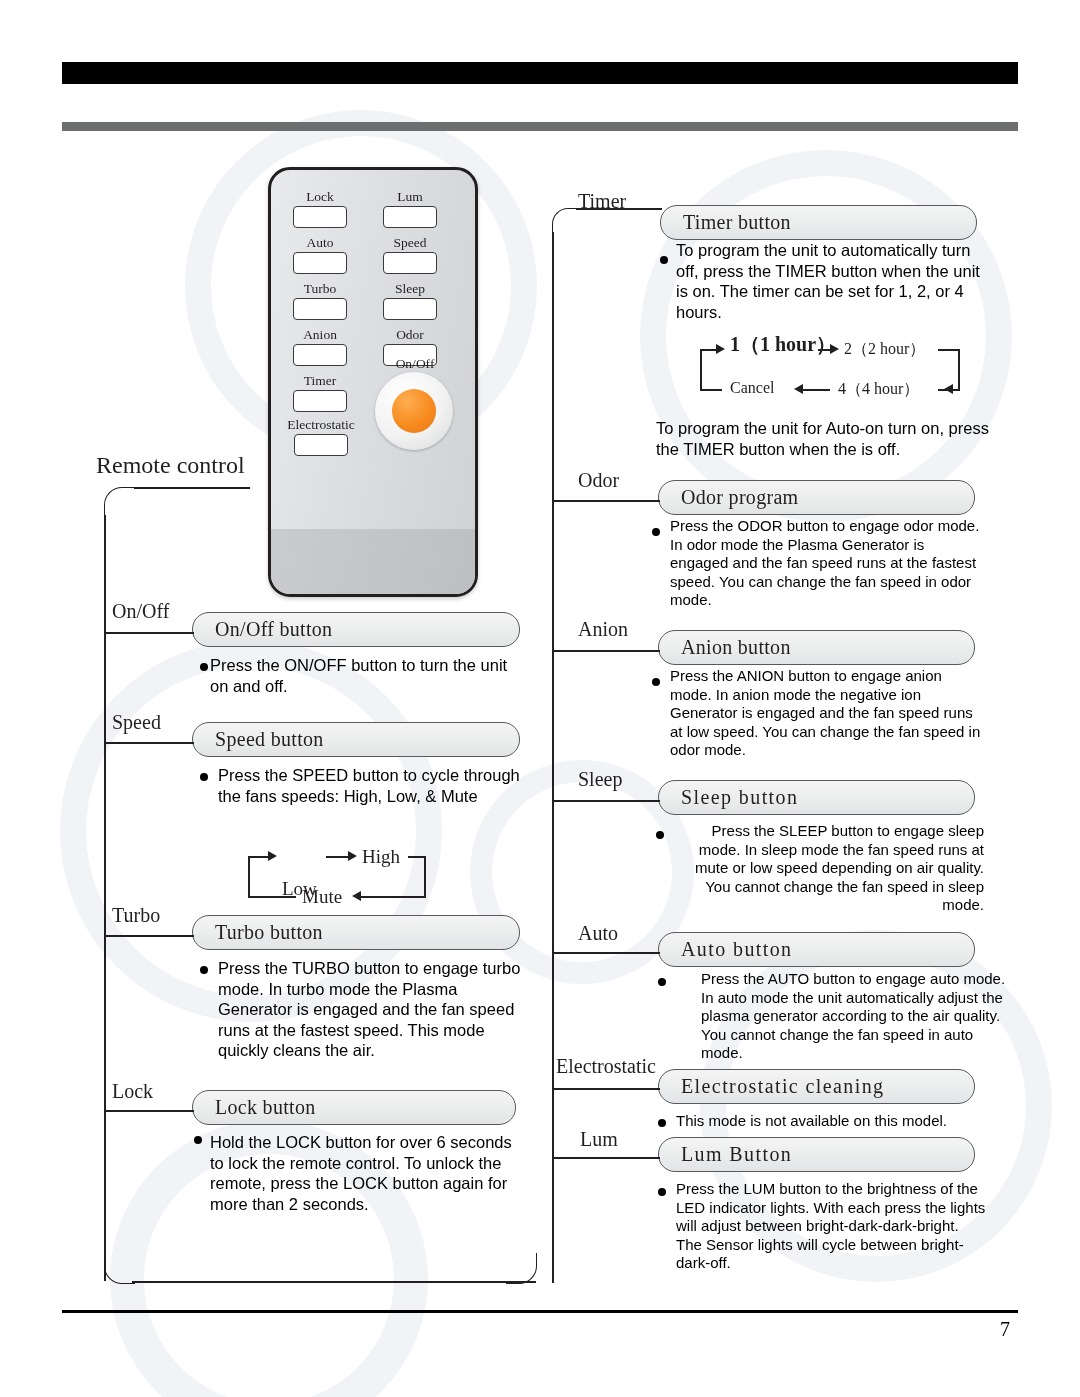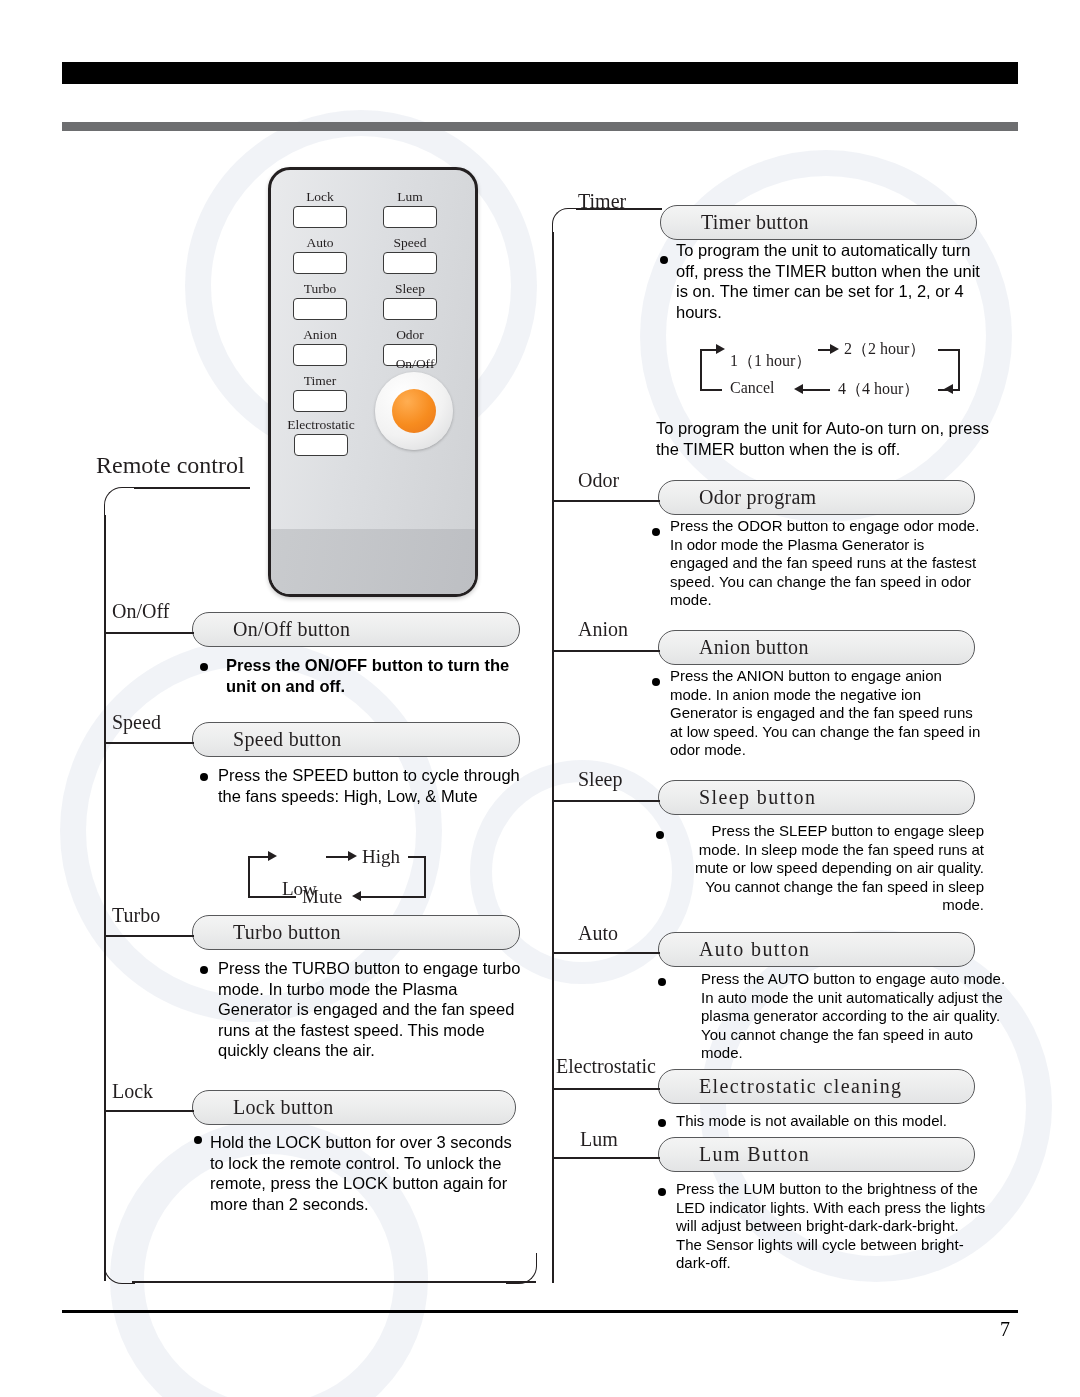--- a/index.html
+++ b/index.html
@@ -75,21 +75,21 @@
   .branch{position:absolute;height:1.6px;background:#231f20;z-index:1;}
 
   
   .sec{position:absolute;z-index:2;}
   .sec-tag{position:absolute;font-family:"Liberation Serif", serif;
     font-size:20px;color:#231f20;white-space:nowrap;}
   .pill{position:absolute;height:33px;border:1.6px solid #58595b;border-radius:17px;
     background:linear-gradient(180deg,#f4f4f4 0%,#eceded 50%,#e3e4e5 100%);
     display:flex;align-items:center;}
   .pill span{font-family:"Liberation Serif", serif;font-size:20px;color:#231f20;
-    padding-left:40px;letter-spacing:.3px;}
+    padding-left:22px;letter-spacing:.3px;}
   .pill.spaced span{letter-spacing:1.4px;}
   .body{position:absolute;font-size:16.5px;line-height:20.5px;color:#000;}
   .body.sm{font-size:15px;line-height:18.5px;}
   .bullet{position:absolute;width:8px;height:8px;border-radius:50%;background:#000;}
   .plain{position:absolute;font-size:16.5px;line-height:20.5px;color:#000;}
 
   
   .flow{position:absolute;z-index:2;}
   .fl-txt{position:absolute;font-family:"Liberation Serif", serif;color:#231f20;white-space:nowrap;}
   .fl-h{position:absolute;height:1.6px;background:#231f20;}
@@ -184,21 +184,21 @@
     <div class="branch" style="left:134px;top:487px;width:116px;"></div>
   </div>
 
   <div class="sec">
     <div class="sec-tag" style="left:112px;top:600px;">On/Off</div>
     <div class="branch" style="left:106px;top:632px;width:88px;"></div>
     <div class="pill" style="left:192px;top:612px;width:326px;">
       <span>On/Off  button</span>
     </div>
     <div class="bullet" style="left:200px;top:663px;"></div>
-    <div class="body" style="left:226px;top:655px;width:300px;font-weight:bold;">Press the ON/OFF button to turn the unit on and off.</div>
+    <div class="body" style="left:210px;top:655px;width:300px;">Press the ON/OFF button to turn the unit on and off.</div>
   </div>
 
   <div class="sec">
     <div class="sec-tag" style="left:112px;top:711px;">Speed</div>
     <div class="branch" style="left:106px;top:742px;width:88px;"></div>
     <div class="pill" style="left:192px;top:722px;width:326px;">
       <span>Speed button</span>
     </div>
     <div class="bullet" style="left:200px;top:773px;"></div>
     <div class="body" style="left:218px;top:765px;width:302px;">Press the SPEED button to cycle through the fans speeds: High, Low, &amp; Mute</div>
@@ -230,21 +230,21 @@
     <div class="body" style="left:218px;top:958px;width:304px;">Press the TURBO button to engage turbo mode. In turbo mode the Plasma Generator is engaged and the fan speed runs at the fastest speed. This mode quickly cleans the air.</div>
   </div>
 
   <div class="sec">
     <div class="sec-tag" style="left:112px;top:1080px;">Lock</div>
     <div class="branch" style="left:106px;top:1110px;width:88px;"></div>
     <div class="pill" style="left:192px;top:1090px;width:322px;">
       <span>Lock button</span>
     </div>
     <div class="bullet" style="left:194px;top:1136px;"></div>
-    <div class="body" style="left:210px;top:1132px;width:310px;">Hold the LOCK button for over 3 seconds to lock the remote control. To unlock the remote, press the LOCK button again for more than 2 seconds.</div>
+    <div class="body" style="left:210px;top:1132px;width:310px;">Hold the LOCK button for over 6 seconds to lock the remote control. To unlock the remote, press the LOCK button again for more than 2 seconds.</div>
   </div>
 
   <div class="bracket">
     <div class="corner" style="left:552px;top:208px;width:26px;height:26px;
          border-right:none;border-bottom:none;border-top-left-radius:16px;"></div>
     <div class="vline" style="left:552px;top:232px;height:1051px;"></div>
     <div class="branch" style="left:576px;top:208px;width:86px;"></div>
   </div>
 
   <div class="sec">
@@ -254,21 +254,21 @@
     </div>
     <div class="bullet" style="left:660px;top:256px;"></div>
     <div class="body" style="left:676px;top:240px;width:318px;">To program the unit to automatically turn off, press the TIMER button when the unit is on. The timer can be set for 1, 2, or 4 hours.</div>
     <div class="plain" style="left:656px;top:418px;width:340px;">To program the unit for Auto-on turn on, press the TIMER button when the is off.</div>
   </div>
 
   <div class="flow">
     <div class="fl-v" style="left:700px;top:349px;height:40px;"></div>
     <div class="fl-h" style="left:700px;top:349px;width:16px;"></div>
     <div class="arw r" style="left:716px;top:344px;"></div>
-    <div class="fl-txt" style="left:730px;top:351px;font-size:16px;">1（1 hour）</div>
+    <div class="fl-txt" style="left:730px;top:331px;font-size:20px;font-weight:bold;">1（1 hour）</div>
     <div class="fl-h" style="left:818px;top:349px;width:12px;"></div>
     <div class="arw r" style="left:830px;top:344px;"></div>
     <div class="fl-txt" style="left:844px;top:339px;font-size:16px;">2（2 hour）</div>
     <div class="fl-h" style="left:938px;top:349px;width:22px;"></div>
     <div class="fl-v" style="left:958px;top:349px;height:40px;"></div>
     <div class="arw l" style="left:944px;top:384px;"></div>
     <div class="fl-h" style="left:938px;top:389px;width:22px;"></div>
     <div class="fl-txt" style="left:838px;top:379px;font-size:16px;">4（4 hour）</div>
     <div class="fl-h" style="left:800px;top:389px;width:30px;"></div>
     <div class="arw l" style="left:794px;top:384px;"></div>

